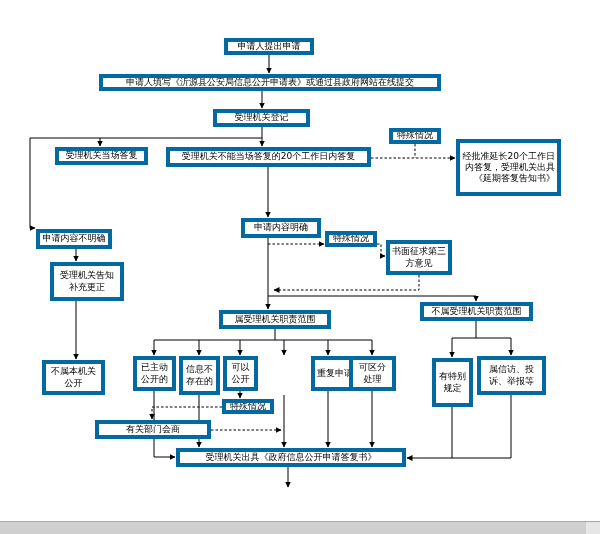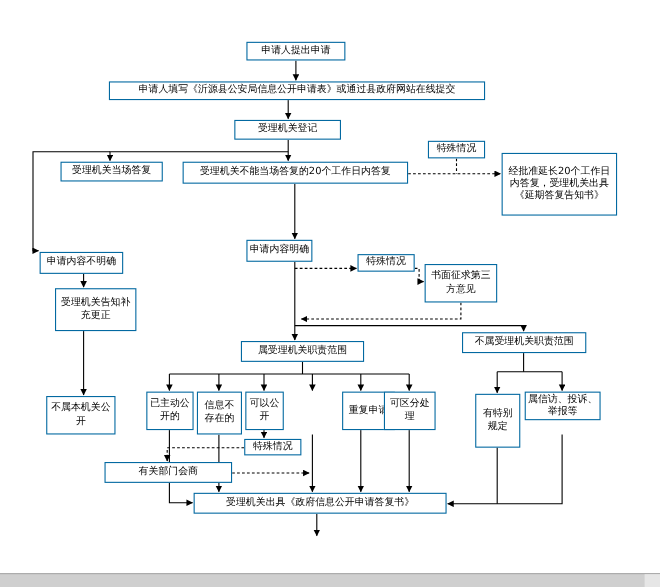--- a/index.html
+++ b/index.html
@@ -2,25 +2,25 @@
 <html><head>
 <meta charset="utf-8">
 <style>
   html,body{margin:0;padding:0;background:#ffffff;}
   .stage{
     position:relative;width:600px;height:534px;background:#ffffff;
     font-family:"DejaVu Sans",sans-serif;color:#000;overflow:hidden;
   }
   .connectors{position:absolute;left:0;top:0;}
   .node{
-    position:absolute;box-sizing:border-box;border:1px solid #0369a1;background:#fff;
+    position:absolute;box-sizing:border-box;border:4px solid #0369a1;background:#fff;
     display:flex;align-items:center;justify-content:center;text-align:center;
     font-size:9px;line-height:1.25;padding:1px 2px;overflow:hidden;
   }
-  .node.align-left{justify-content:flex-start;text-align:center;}
+  .node.align-left{justify-content:flex-start;text-align:right;}
   .hscroll{
     position:absolute;left:0;top:521px;width:600px;height:13px;
     background:#cfcfcf;border-top:1px solid #a8a8a8;box-sizing:border-box;
   }
   .hscroll .corner{
     position:absolute;right:0;top:0;width:14px;height:12px;background:#e6e6e6;
   }
 </style>
 </head>
 <body>
@@ -80,34 +80,34 @@
   </svg>
 
   <div class="node" style="left:224px;top:38px;width:90px;height:17px">申请人提出申请</div>
   <div class="node" style="left:99px;top:74px;width:342px;height:17px">申请人填写《沂源县公安局信息公开申请表》或通过县政府网站在线提交</div>
   <div class="node" style="left:213px;top:109px;width:97px;height:18px">受理机关登记</div>
   <div class="node" style="left:389px;top:128px;width:52px;height:16px">特殊情况</div>
   <div class="node" style="left:55px;top:147px;width:93px;height:18px">受理机关当场答复</div>
   <div class="node" style="left:166px;top:147px;width:205px;height:20px">受理机关不能当场答复的20个工作日内答复</div>
   <div class="node align-left" style="left:456px;top:139px;width:105px;height:57px">经批准延长20个工作日内答复，受理机关出具《延期答复告知书》</div>
   <div class="node" style="left:36px;top:229px;width:76px;height:20px">申请内容不明确</div>
-  <div class="node" style="left:224px;top:218px;width:60px;height:20px">申请内容明确</div>
+  <div class="node" style="left:241px;top:218px;width:80px;height:20px">申请内容明确</div>
   <div class="node" style="left:325px;top:231px;width:52px;height:16px">特殊情况</div>
   <div class="node" style="left:386px;top:240px;width:66px;height:35px">书面征求第三方意见</div>
   <div class="node" style="left:50px;top:262px;width:74px;height:39px">受理机关告知补充更正</div>
   <div class="node" style="left:219px;top:310px;width:112px;height:19px">属受理机关职责范围</div>
   <div class="node" style="left:420px;top:302px;width:113px;height:19px">不属受理机关职责范围</div>
   <div class="node" style="left:42px;top:360px;width:63px;height:35px">不属本机关公开</div>
   <div class="node" style="left:133px;top:356px;width:43px;height:35px">已主动公开的</div>
   <div class="node" style="left:179px;top:356px;width:41px;height:39px">信息不存在的</div>
   <div class="node" style="left:223px;top:356px;width:35px;height:35px">可以公开</div>
   <div class="node" style="left:311px;top:356px;width:48px;height:35px">重复申请</div>
   <div class="node" style="left:349px;top:356px;width:47px;height:35px">可区分处理</div>
   <div class="node" style="left:432px;top:358px;width:41px;height:49px">有特别规定</div>
-  <div class="node" style="left:477px;top:356px;width:69px;height:26px">属信访、投诉、举报等</div>
+  <div class="node" style="left:477px;top:356px;width:69px;height:39px">属信访、投诉、举报等</div>
   <div class="node" style="left:222px;top:399px;width:52px;height:15px">特殊情况</div>
   <div class="node" style="left:95px;top:420px;width:116px;height:19px">有关部门会商</div>
   <div class="node" style="left:176px;top:448px;width:230px;height:19px">受理机关出具《政府信息公开申请答复书》</div>
 
   <div class="hscroll">
     <div class="corner"></div>
   </div>
 
 </div>
 

